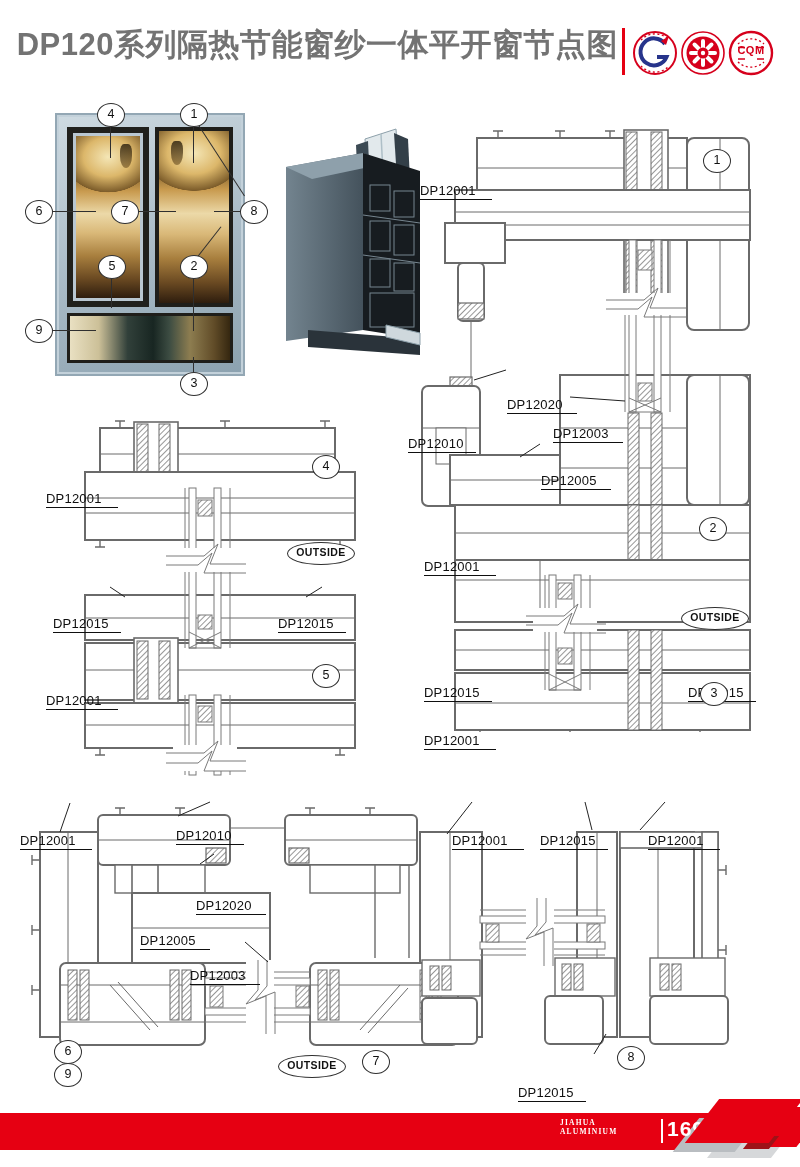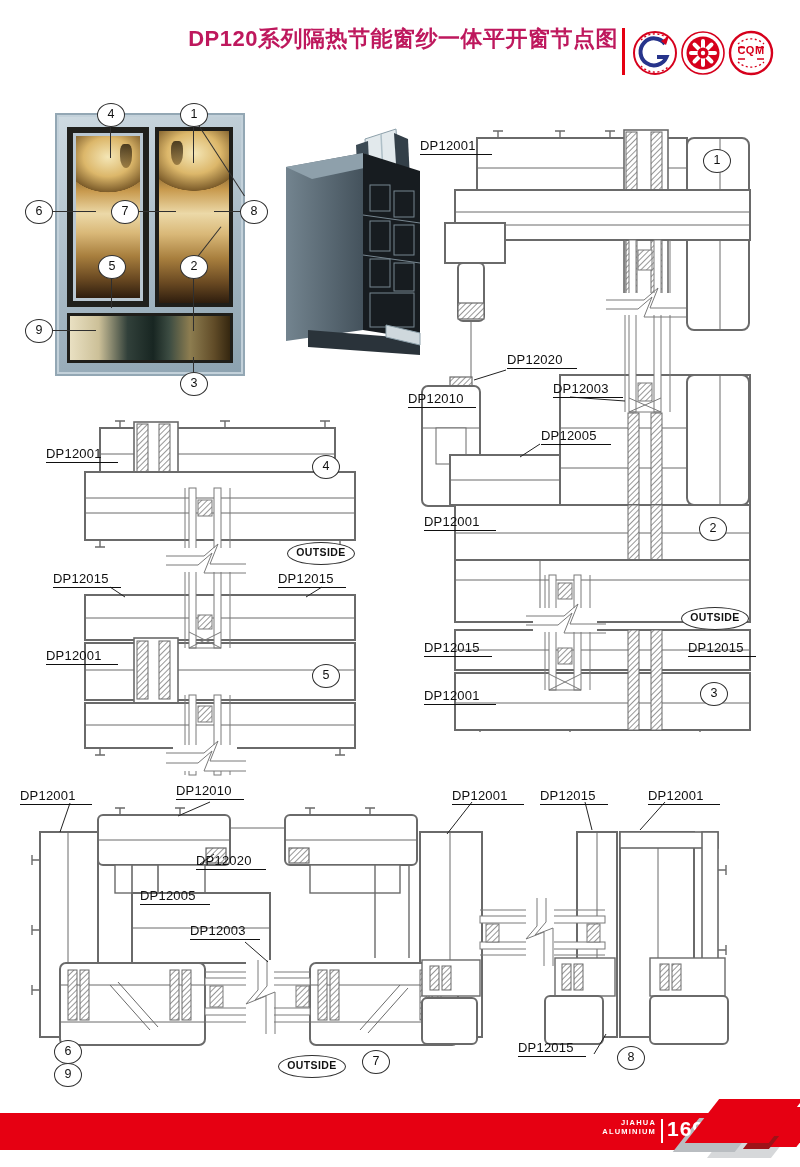--- a/index.html
+++ b/index.html
@@ -1,21 +1,21 @@
 <!DOCTYPE html>
 <html><head>
 <meta charset="utf-8">
 <style>
   html,body{margin:0;padding:0;background:#e9e9e9;}
   .page{position:relative;width:800px;height:1167px;background:#fff;margin:0 auto;overflow:hidden;
         font-family:"Liberation Sans","DejaVu Sans",sans-serif;color:#111;}
   .abs{position:absolute;}
   
-  .title{position:absolute;left:0;top:24px;width:618px;text-align:right;font-size:22px;font-weight:bold;
-         letter-spacing:.5px;white-space:nowrap;color:#be185d;}
+  .title{position:absolute;left:0;top:24px;width:618px;text-align:right;font-size:31px;font-weight:bold;
+         letter-spacing:.5px;white-space:nowrap;color:#737373;}
   .subtitle{position:absolute;left:28px;top:57px;width:592px;font-size:10.4px;letter-spacing:.15px;
             white-space:nowrap;color:#1c1c1c;}
   .hline{position:absolute;left:622px;top:28px;width:3px;height:47px;background:#e60012;}
   .logo{position:absolute;top:30px;width:46px;height:46px;}
   .cqm-txt{position:absolute;left:728px;top:44px;width:46px;text-align:center;font-size:11px;font-weight:bold;
            color:#d6001c;letter-spacing:.5px;}
   
   .photo{position:absolute;left:55px;top:113px;width:190px;height:263px;
          background:linear-gradient(160deg,#cfdbe2 0%,#a7b9c5 55%,#8ba1af 100%);
          box-shadow:inset 0 0 0 2px #93a7b4, inset 0 0 0 4px #c3d1da;}
@@ -28,26 +28,26 @@
   .chand{position:absolute;width:12px;height:24px;border-radius:40% 40% 60% 60%;
          background:linear-gradient(180deg,rgba(50,38,18,.85),rgba(120,90,40,.65));}
   
   .ccircle{position:absolute;width:26px;height:22px;border:1.2px solid #2f2f2f;border-radius:50%;
            background:#fff;font-size:12.5px;line-height:20px;text-align:center;color:#111;z-index:6;}
   .oellipse{position:absolute;width:66px;height:21px;border:1.1px solid #2f2f2f;border-radius:50%;background:#fff;
             font-size:10.5px;font-weight:600;line-height:19px;text-align:center;letter-spacing:.4px;color:#111;z-index:6;}
   .pl{position:absolute;background:#2f2f2f;transform-origin:0 0;z-index:5;}
   
   .plabel{position:absolute;font-size:13px;letter-spacing:.2px;color:#0f0f0f;border-bottom:1.2px solid #0f0f0f;
-          padding:0 6px 1px 0;white-space:nowrap;z-index:6;background:transparent;}
+          padding:0 6px 1px 0;white-space:nowrap;z-index:6;background:transparent;margin-top:45px;}
   
   .band{position:absolute;left:0;top:1113px;width:748px;height:37px;background:#e60012;
         clip-path:polygon(0 0,100% 0,95.5% 100%,0 100%);}
-  .brand{position:absolute;left:560px;top:1119px;width:96px;text-align:right;color:#fff;
-         font-size:7.5px;font-weight:bold;letter-spacing:1.2px;line-height:8.5px;z-index:3;}
+  .brand{position:absolute;left:560px;top:1119px;width:96px;text-align:left;color:#fff;
+         font-size:7.5px;font-weight:bold;letter-spacing:1.2px;line-height:8.5px;z-index:3;font-family:Liberation Serif, serif;}
   .brand-bar{position:absolute;left:661px;top:1119px;width:1.5px;height:24px;background:#fff;z-index:3;}
   .pageno{position:absolute;left:667px;top:1117px;color:#fff;font-size:21px;font-weight:bold;letter-spacing:1px;z-index:3;}
   .sh{position:absolute;transform:skewX(-38deg);}
 </style>
 </head>
 <body>
 
 <div class="page">
 
   <div class="title">DP120系列隔热节能窗纱一体平开窗节点图</div>

